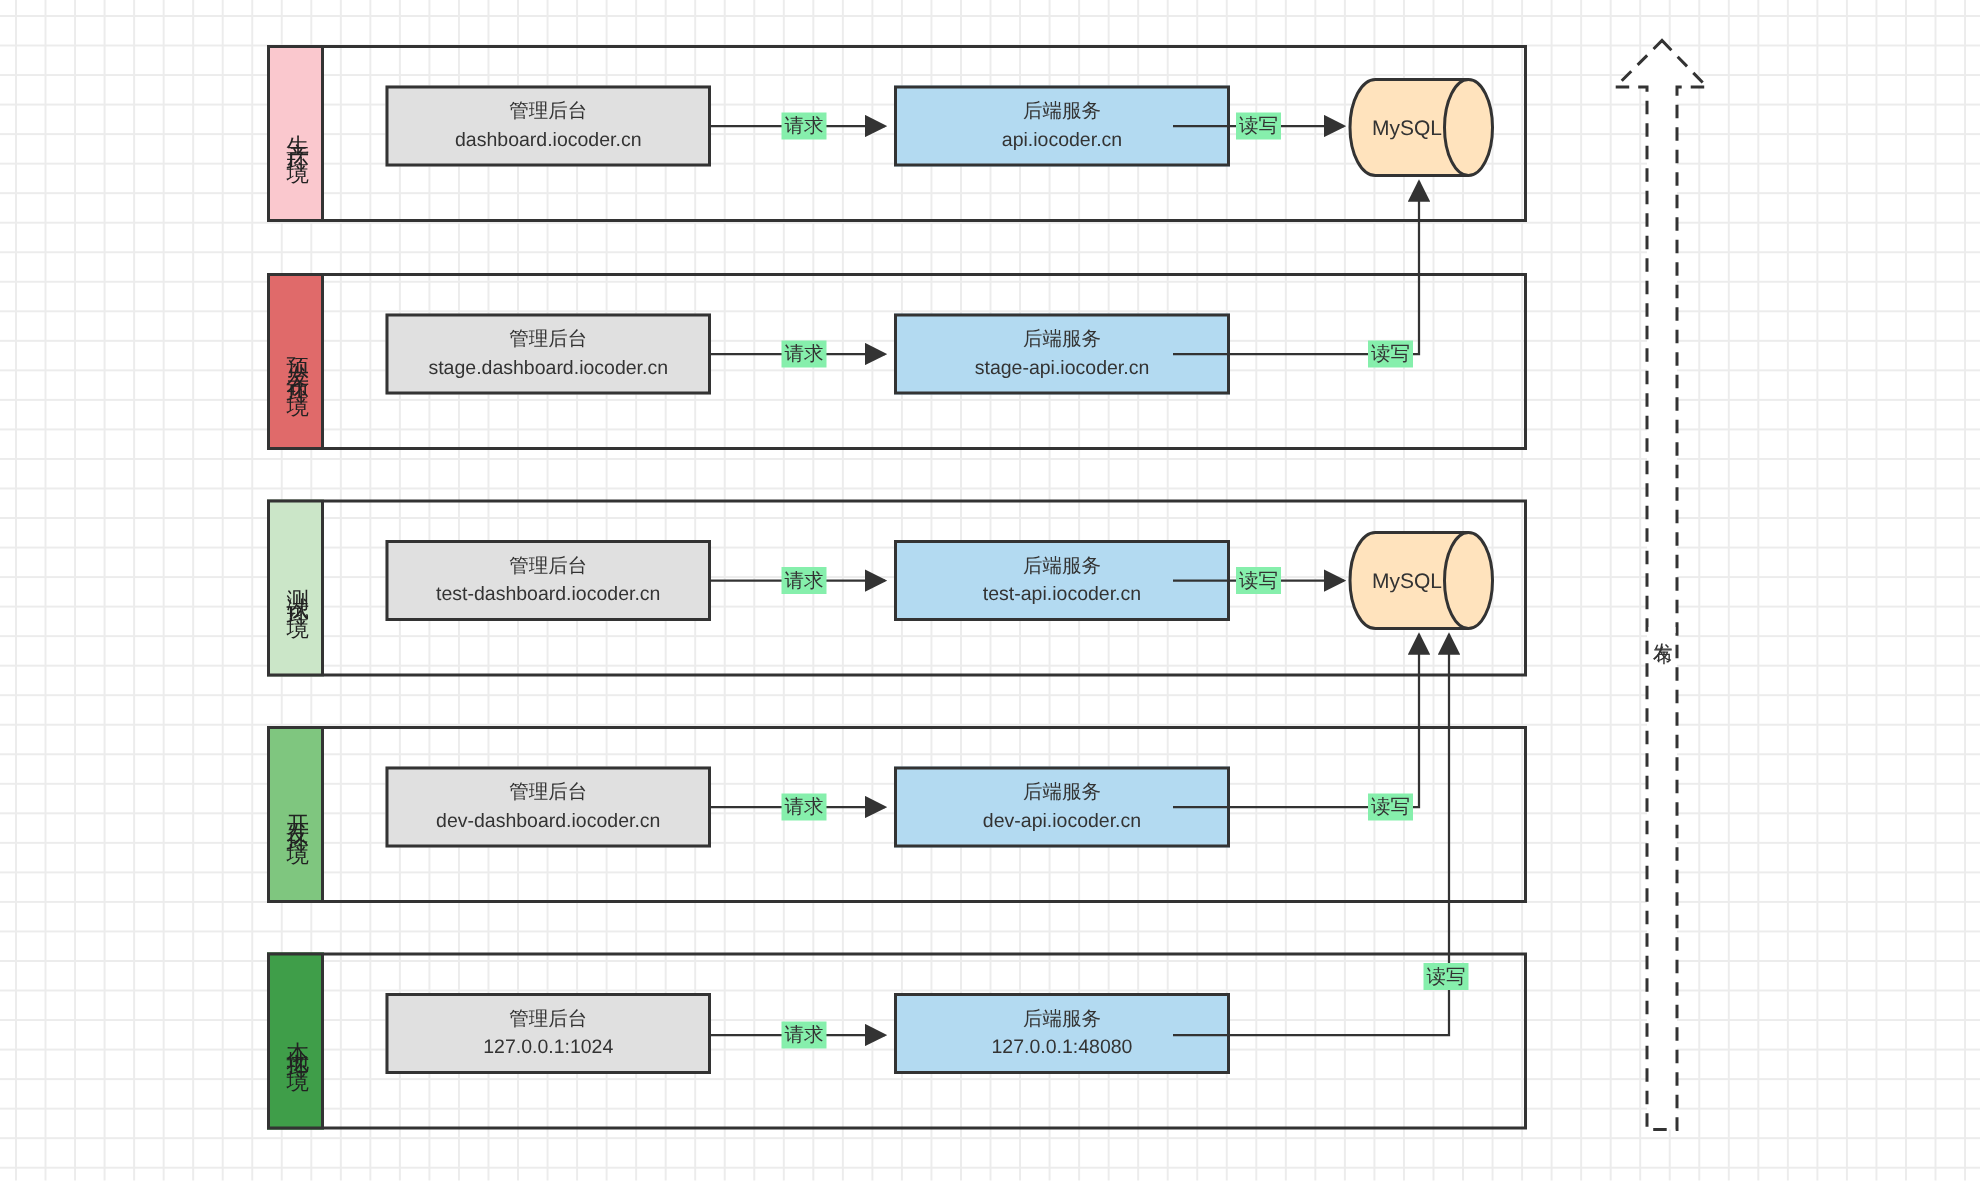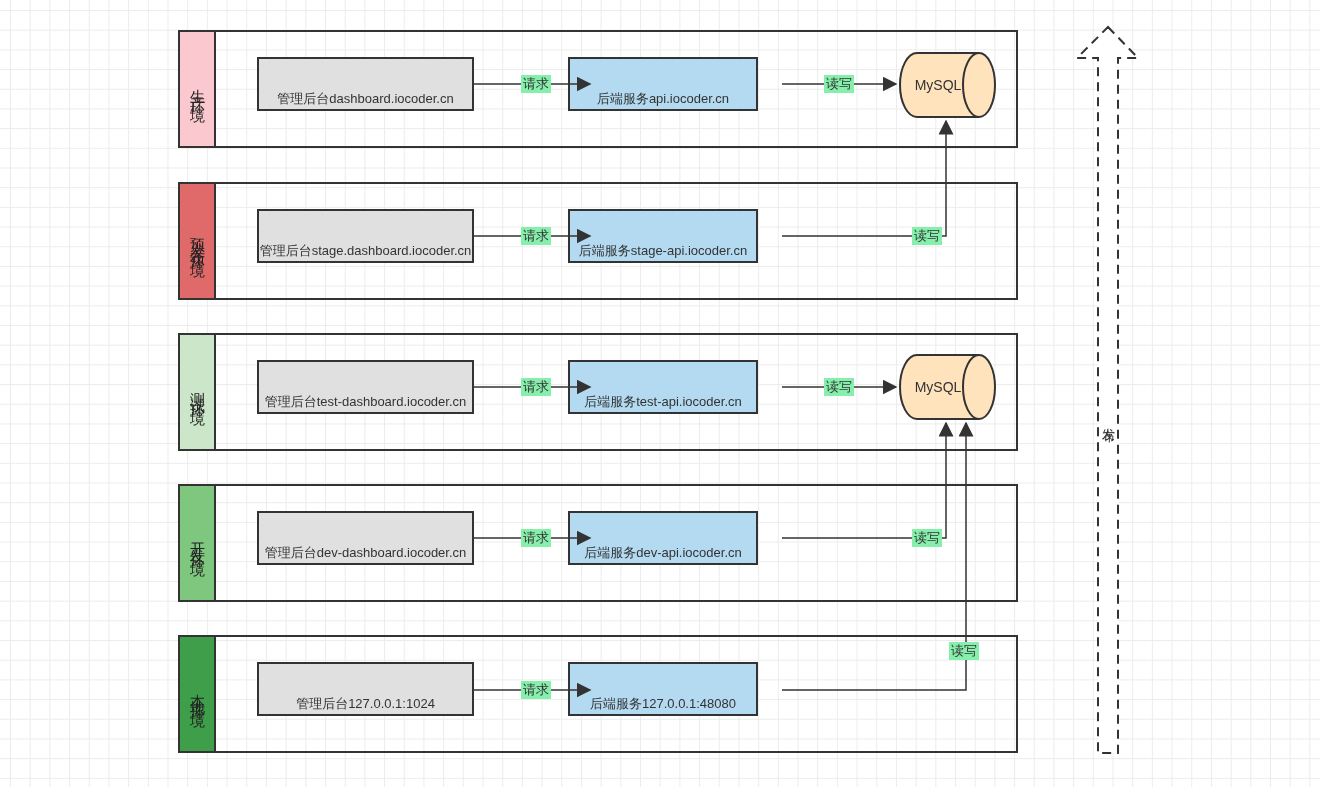--- a/index.html
+++ b/index.html
@@ -27,25 +27,25 @@
     font-size: 15px; letter-spacing: 6px; color: #222;
     z-index: 3;
   }
   .tab-0 { background: #FAC8CE; }
   .tab-1 { background: #E06A6A; }
   .tab-2 { background: #CBE6C8; }
   .tab-3 { background: #7FC67F; }
   .tab-4 { background: #3F9E49; }
   .node {
     position: absolute; height: 54px; border: 2px solid #333;
-    display: flex; flex-direction: row; align-items: flex-end; justify-content: center;
+    display: flex; flex-direction: column; align-items: center; justify-content: center;
     font-size: 13px; line-height: 1.45; text-align: center; z-index: 2;
   }
   .node-admin { left: 257px; width: 217px; background: #E0E0E0; }
-  .node-backend { left: 568px; width: 190px; background: #B3DAF1; }
+  .node-backend { left: 596px; width: 224px; background: #B3DAF1; }
   #edges { position: absolute; left: 0; top: 0; z-index: 4; pointer-events: none; }
   .edge-label {
     position: absolute; transform: translate(-50%, -50%);
     font-size: 13px; background: #86efac; padding: 0 2px; white-space: nowrap;
     z-index: 5;
   }
   .db-label {
     position: absolute; transform: translate(-50%, -50%);
     font-size: 14px; z-index: 5; white-space: nowrap; text-align: right;
   }

